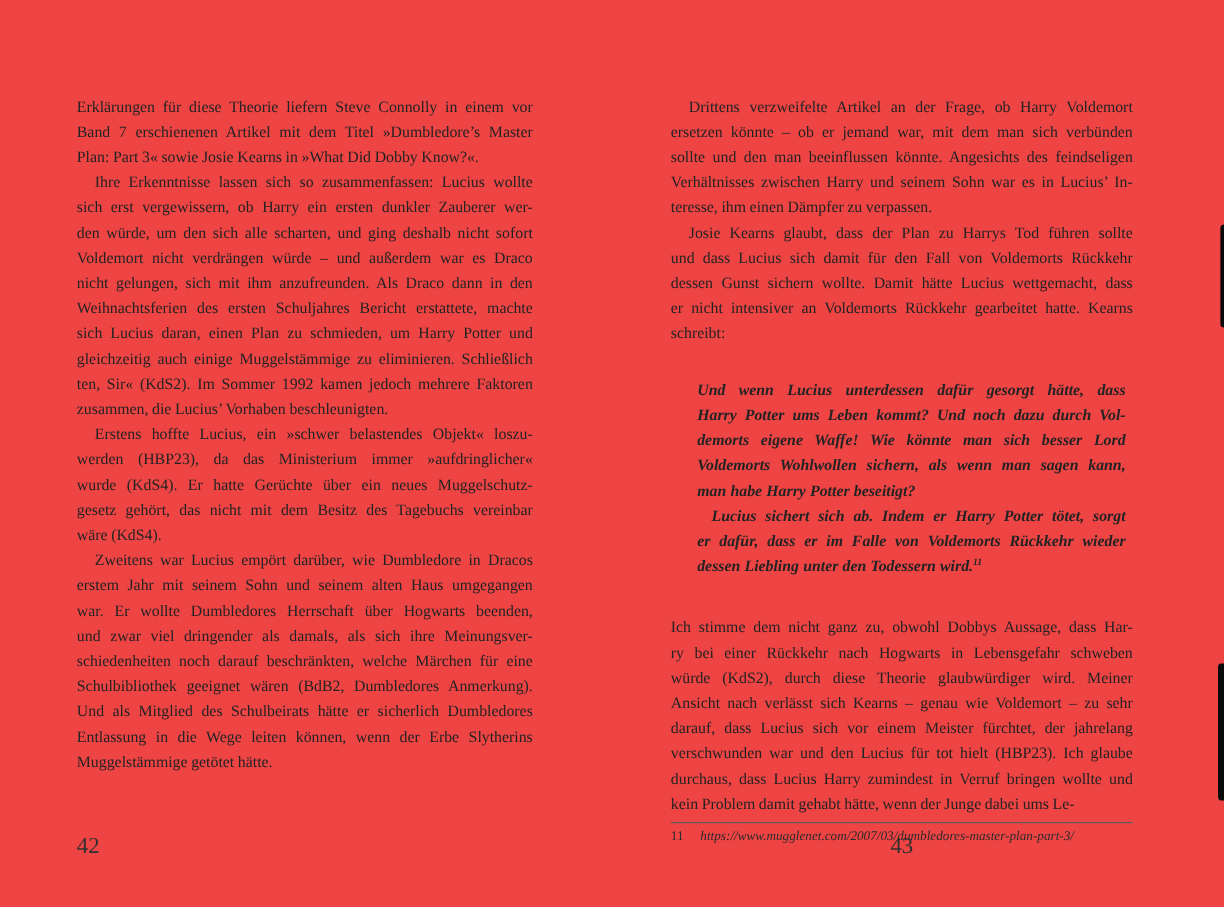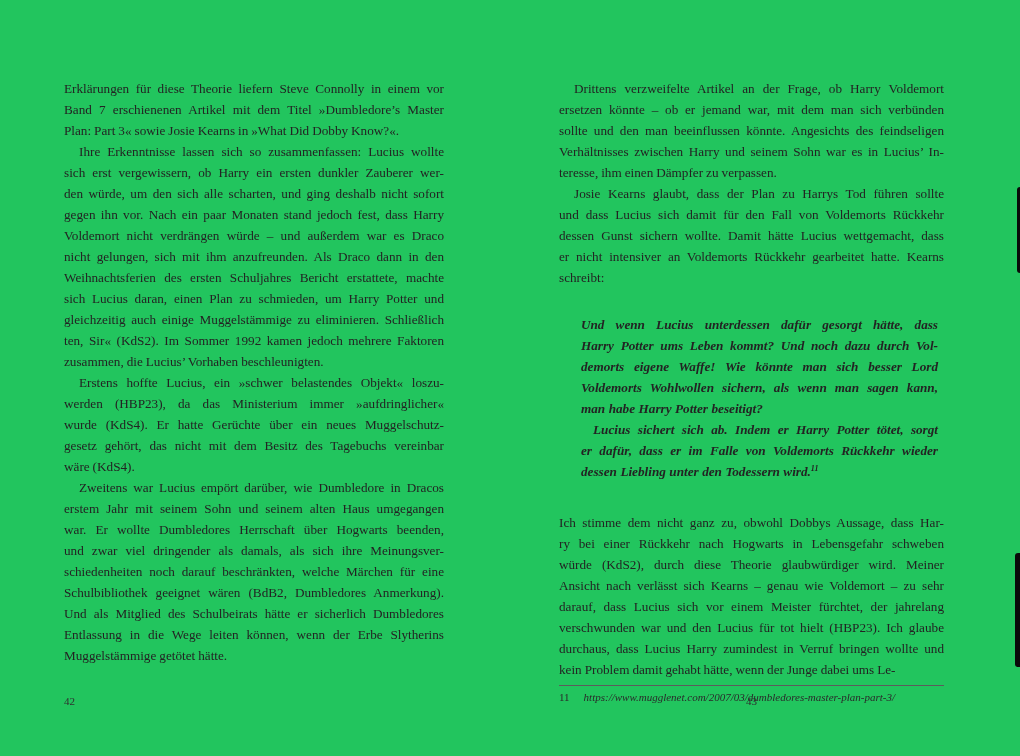--- a/index.html
+++ b/index.html
@@ -4,21 +4,21 @@
 <style>
   html, body { margin: 0; padding: 0; }
   body {
     width: 1020px; height: 756px;
     background: #ffffff;
     font-family: "Liberation Serif", "DejaVu Serif", serif;
   }
   .spread {
     position: relative;
     width: 1020px; height: 756px;
-    background: #22c55e;
+    background: #ef4444;
     overflow: hidden;
   }
   .text-column {
     position: absolute;
     top: 78px;
     overflow: hidden;
     color: #232323;
   }
   .col-left  { left: 64px;  width: 380px; }
   .col-right { left: 559px; width: 385px; }
@@ -57,21 +57,21 @@
     margin-top: 4px;
     font-size: 11px;
     line-height: 14px;
     color: #2a2a2a;
   }
   .footnote-marker { font-style: normal; margin-right: 14px; }
   .footnote-url { font-style: italic; }
   .page-number {
     position: absolute;
     top: 695px;
-    font-size: 11px;
+    font-size: 19px;
     color: #2f2f2f;
   }
   .page-number.left-num  { left: 64px; }
   .page-number.right-num { left: 559px; width: 385px; text-align: center; }
   .scan-artifact {
     position: absolute;
     right: 0;
     background: #0a0a0a;
     border-radius: 3px 0 0 3px;
   }
@@ -86,21 +86,20 @@
   <div class="text-column col-left" id="left-col">
       <div class="paragraph">
         <div class="line">Erklärungen für diese Theorie liefern Steve Connolly in einem vor</div>
         <div class="line">Band 7 erschienenen Artikel mit dem Titel »Dumbledore’s Master</div>
         <div class="line last">Plan: Part 3« sowie Josie Kearns in »What Did Dobby Know?«.</div>
       </div>
       <div class="paragraph">
         <div class="line indent">Ihre Erkenntnisse lassen sich so zusammenfassen: Lucius wollte</div>
         <div class="line">sich erst vergewissern, ob Harry ein ersten dunkler Zauberer wer-</div>
         <div class="line">den würde, um den sich alle scharten, und ging deshalb nicht sofort</div>
-        <div class="line">gegen ihn vor. Nach ein paar Monaten stand jedoch fest, dass Harry</div>
         <div class="line">Voldemort nicht verdrängen würde – und außerdem war es Draco</div>
         <div class="line">nicht gelungen, sich mit ihm anzufreunden. Als Draco dann in den</div>
         <div class="line">Weihnachtsferien des ersten Schuljahres Bericht erstattete, machte</div>
         <div class="line">sich Lucius daran, einen Plan zu schmieden, um Harry Potter und</div>
         <div class="line">gleichzeitig auch einige Muggelstämmige zu eliminieren. Schließlich</div>
         <div class="line">ten, Sir« (KdS2). Im Sommer 1992 kamen jedoch mehrere Faktoren</div>
         <div class="line last">zusammen, die Lucius’ Vorhaben beschleunigten.</div>
       </div>
       <div class="paragraph">
         <div class="line indent">Erstens hoffte Lucius, ein »schwer belastendes Objekt« loszu-</div>

